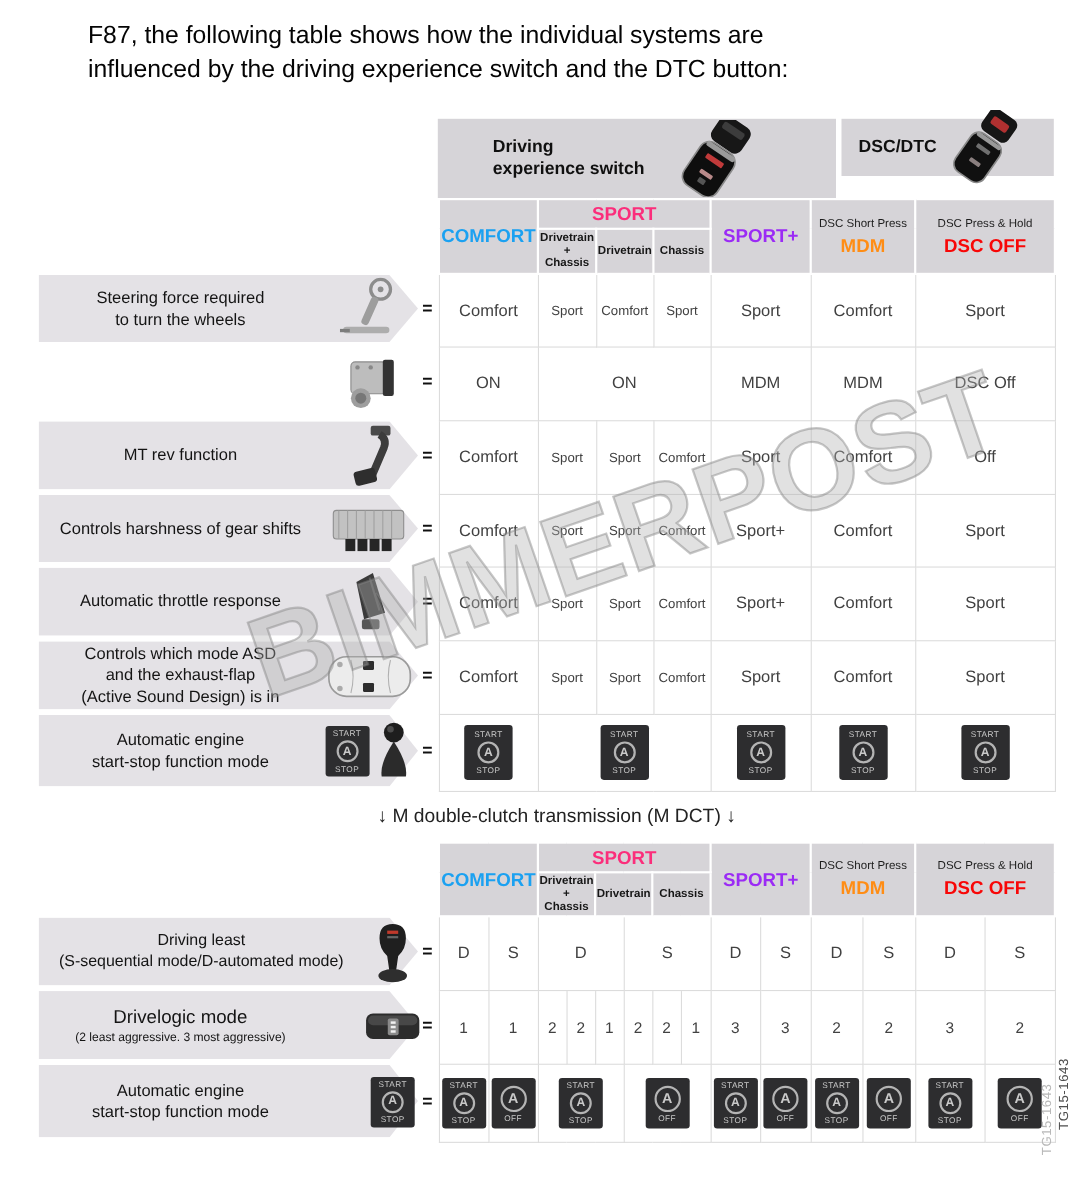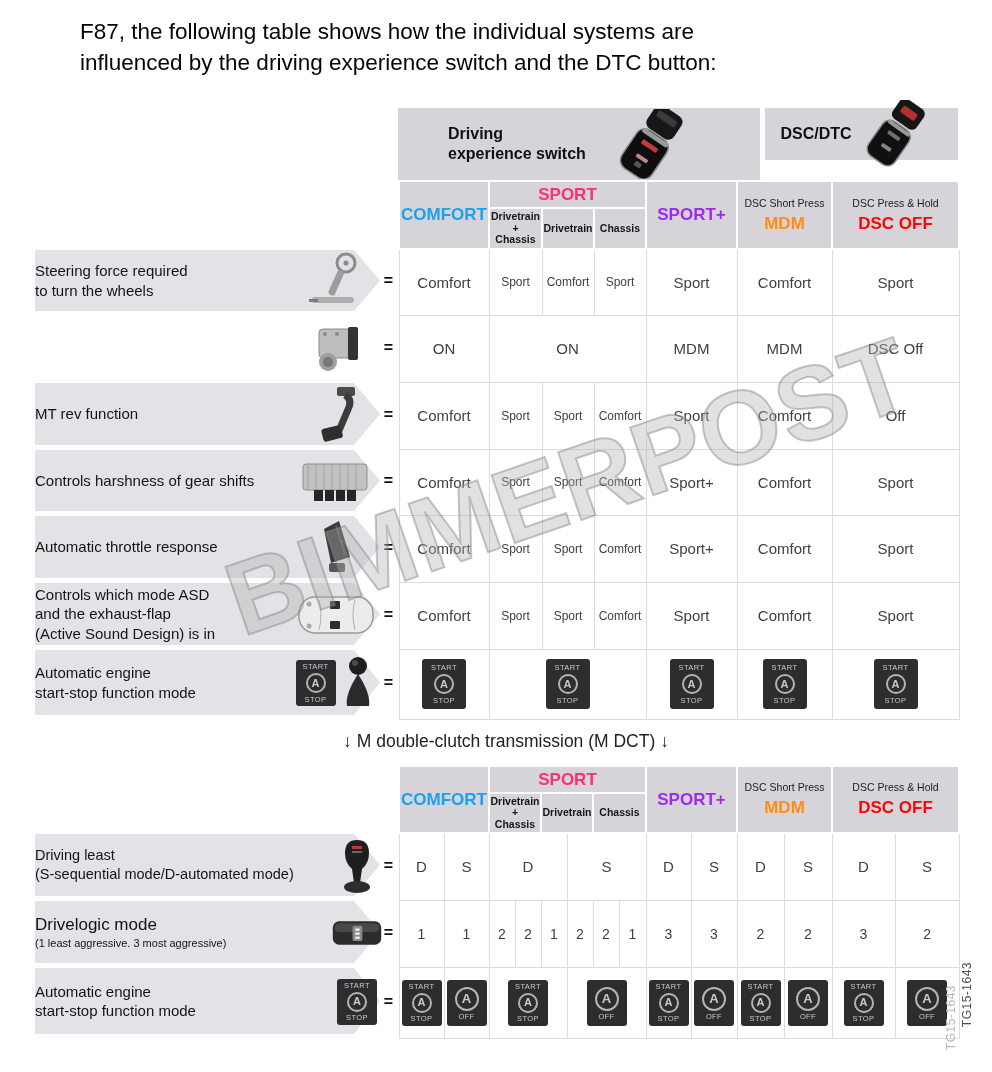--- a/index.html
+++ b/index.html
@@ -57,21 +57,21 @@
 
   .big { font-size:15px; } .small { font-size:12px; } .num { font-size:14px; }
 
   
   .lblcol { position:absolute; left:35px; width:362px; display:flex; flex-direction:column; }
   #lbl1 { top:248px; } #lbl2 { top:832px; }
   .lrow { position:relative; }
   .arrow { position:absolute; left:0; top:2px; bottom:3px; width:345px; background:#e4e2e6;
            clip-path:polygon(0 0, 319px 0, 345px 50%, 319px 100%, 0 100%);
            display:flex; align-items:center; }
-  .ltext { width:258px; text-align:left; font-size:15px; color:#141414; line-height:1.3; }
+  .ltext { width:258px; text-align:center; font-size:15px; color:#141414; line-height:1.3; }
   .ltext.wide { width:296px; }
   .ltext .big2 { font-size:17px; }
   .ltext .sub { font-size:11px; }
   .licon { position:absolute; left:260px; width:82px; top:50%; transform:translateY(-50%);
            display:flex; align-items:center; justify-content:center; gap:3px; }
   .licon.near { left:296px; width:52px; }
   .eq { position:absolute; right:0; top:50%; transform:translateY(-50%); width:17px;
         text-align:center; font-weight:700; font-size:16px; color:#101010; }
 
   
@@ -524,21 +524,21 @@
         <rect x="13" y="13" width="10" height="2" fill="#666"></rect>
         <ellipse cx="18" cy="49" rx="13" ry="6" fill="#2e2e2e"></ellipse>
       </svg>
         </div>
       <div class="eq">=</div>
     </div>
     <div class="lrow" style="height:67px">
       <div class="arrow">
           <div class="ltext">
         <div class="big2">Drivelogic mode</div>
-        <div class="sub">(1 least aggressive. 3 most aggressive)</div>
+        <div class="sub">(2 least aggressive. 3 most aggressive)</div>
       </div>
         </div>
       <div class="licon near">
           <svg width="58" height="38" viewBox="0 0 58 38">
         <rect x="2" y="6" width="54" height="26" rx="7" fill="#2c2c2c"></rect>
         <rect x="4" y="8" width="50" height="10" rx="5" fill="#484848"></rect>
         <rect x="24" y="11" width="11" height="17" rx="2" fill="#8a8a8a"></rect>
         <rect x="27" y="14" width="5" height="2.5" fill="#f0f0f0"></rect>
         <rect x="27" y="18.5" width="5" height="2.5" fill="#f0f0f0"></rect>
         <rect x="27" y="23" width="5" height="2.5" fill="#f0f0f0"></rect>

